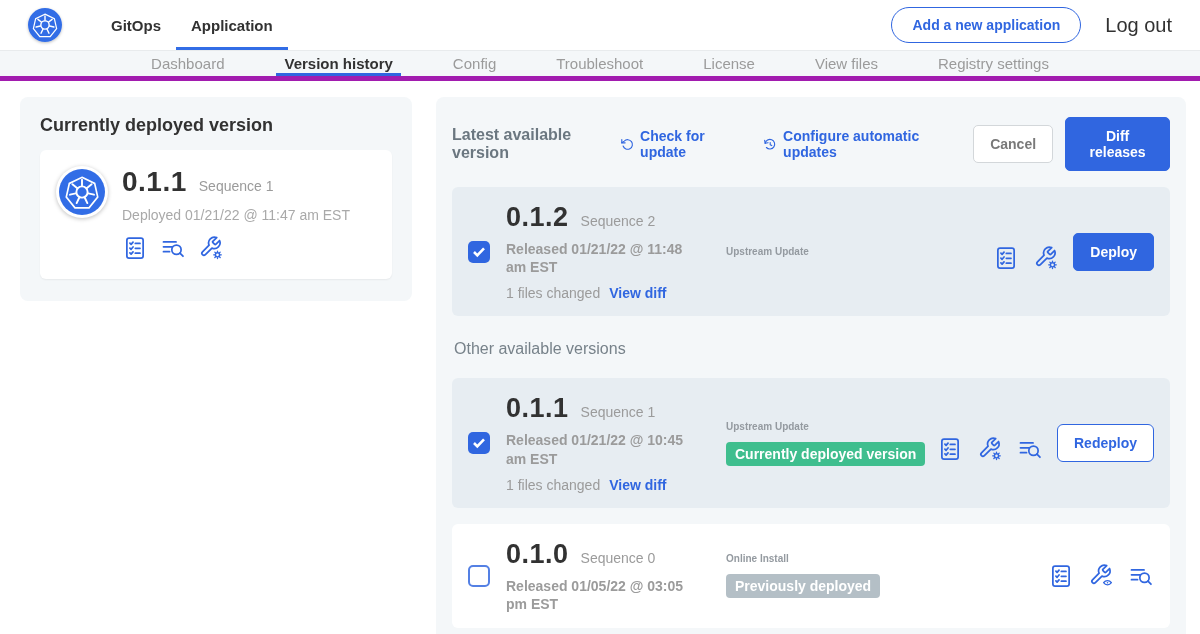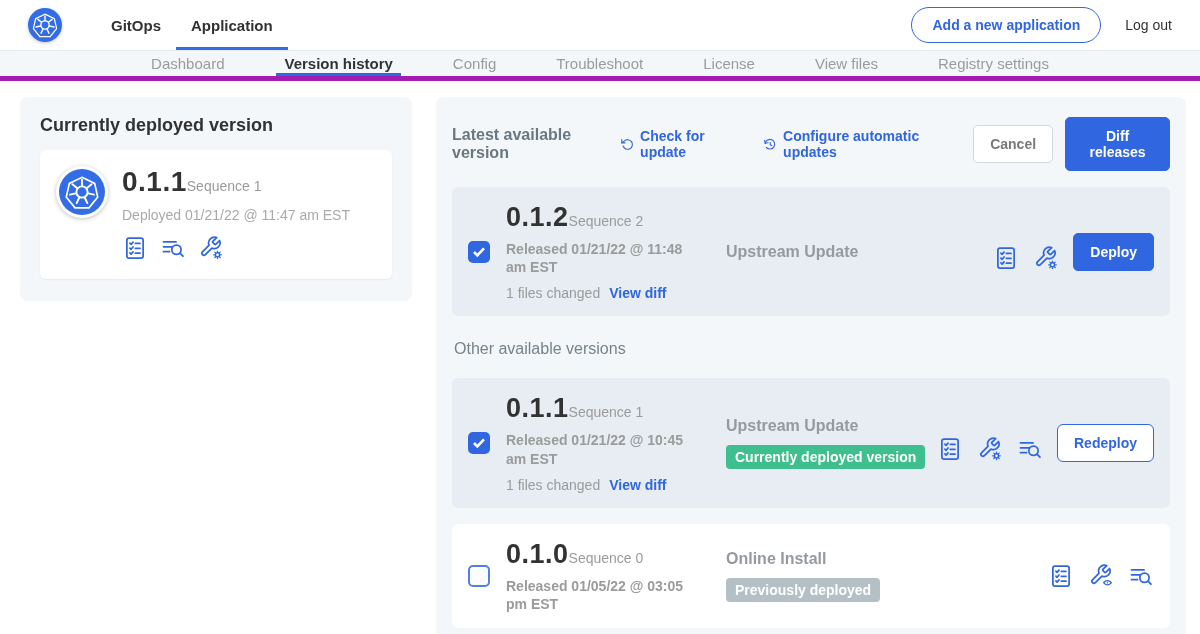--- a/index.html
+++ b/index.html
@@ -13,37 +13,37 @@
   svg.ic { stroke: #3066E0; fill: none; stroke-width: 1.6; stroke-linecap: round; stroke-linejoin: round; display:block; }
 
   
   .topnav { height: 50px; display: flex; align-items: center; padding: 0 28px; background: #fff; }
   .logo-badge { width: 34px; height: 34px; border-radius: 50%; box-shadow: 0 1px 3px rgba(0,0,0,.25); flex: none; }
   .topnav-tabs { display: flex; height: 100%; margin-left: 34px; }
   .topnav-tab { position: relative; display: flex; align-items: center; padding: 0 15px; font-size: 15px; font-weight: 700; color: #323232; cursor: pointer; }
   .topnav-tab.active::after { content: ""; position: absolute; left: 0; right: 0; bottom: 0; height: 3px; background: #326DE6; }
   .topnav-spacer { flex: 1; }
   .add-app-btn { background: #fff; border: 1.5px solid #3066E0; color: #3066E0; font-weight: 700; font-size: 14px; padding: 9px 20px; border-radius: 18px; cursor: pointer; font-family: inherit; }
-  .logout { margin-left: 24px; font-size: 14px; color: #323232; cursor: pointer; }
+  .logout { margin-left: 24px; font-size: 20px; color: #323232; cursor: pointer; }
 
   
   .subnav { height: 31px; background: #f4f7f9; border-top: 1px solid #e8ebed; border-bottom: 5px solid #a21caf; display: flex; justify-content: center; }
   .subnav-item { position: relative; display: flex; align-items: center; padding: 0 30px; font-size: 15px; color: #9b9b9b; cursor: pointer; }
   .subnav-item.active { color: #323232; font-weight: 700; }
   .subnav-item.active::after { content: ""; position: absolute; left: 22px; right: 22px; bottom: 0; height: 3px; background: #3066E0; }
 
   
   .main { display: flex; align-items: flex-start; gap: 24px; padding: 16px 14px 0 20px; }
 
   
   .deployed-card { width: 392px; background: #f4f7f9; border-radius: 8px; padding: 18px 20px 22px; flex: none; }
   .deployed-card-title { font-size: 18px; font-weight: 700; color: #323232; margin-bottom: 14px; }
   .deployed-inner { background: #fff; border-radius: 6px; box-shadow: 0 1px 2px rgba(0,0,0,.06); padding: 16px 16px 18px; display: flex; gap: 14px; }
   .app-logo-ring { width: 52px; height: 52px; border-radius: 50%; background: #fff; box-shadow: 0 1px 4px rgba(0,0,0,.25); padding: 3px; flex: none; }
-  .ver-line { display: flex; align-items: baseline; }
+  .ver-line { display: flex; align-items: baseline; gap: 12px; }
   .ver-big { font-size: 28px; font-weight: 700; color: #323232; letter-spacing: .5px; }
   .seq { font-size: 14px; color: #9b9b9b; }
   .deployed-date { color: #a9a9a9; font-size: 14px; margin: 9px 0 12px; }
   .icon-row { display: flex; gap: 12px; align-items: center; }
   .icon-btn { width: 26px; height: 26px; cursor: pointer; background: none; border: none; padding: 0; }
 
   
   .panel { flex: 1; background: #f4f7f9; border-radius: 8px; padding: 16px; }
   .panel-header { display: flex; align-items: center; margin: 4px 0 16px; }
   .panel-title { font-size: 16px; font-weight: 700; color: #6b7780; margin-right: 14px; }
@@ -59,21 +59,21 @@
   .cb-col { width: 38px; flex: none; }
   .checkbox { width: 22px; height: 22px; border-radius: 5px; display: flex; align-items: center; justify-content: center; cursor: pointer; }
   .checkbox.checked { background: #3066E0; }
   .checkbox.unchecked { background: #fff; border: 2px solid #5480e4; }
   .ver-col { width: 216px; flex: none; }
   .ver-col .ver-big { font-size: 27px; }
   .released { color: #9b9b9b; font-weight: 700; font-size: 14px; line-height: 1.3; margin-top: 7px; max-width: 198px; }
   .files-line { margin-top: 9px; font-size: 14px; color: #9b9b9b; }
   .view-diff { color: #3066E0; font-weight: 700; margin-left: 9px; cursor: pointer; }
   .source-col { flex: 1; padding-left: 4px; }
-  .source-label { color: #949aa0; font-weight: 700; font-size: 16px; }
+  .source-label { color: #949aa0; font-weight: 700; font-size: 10px; }
   .badge { display: inline-block; margin-top: 10px; color: #fff; font-weight: 700; font-size: 14px; padding: 4px 9px; border-radius: 4px; }
   .badge.green { background: #3fbe8e; }
   .badge.gray { background: #b4bfc6; }
   .actions { display: flex; align-items: flex-end; gap: 14px; flex: none; }
   .other-label { color: #77828a; font-size: 16px; margin: 24px 2px 20px; }
   .gap-sm { height: 16px; }
 </style>
 </head>
 <body>
 

